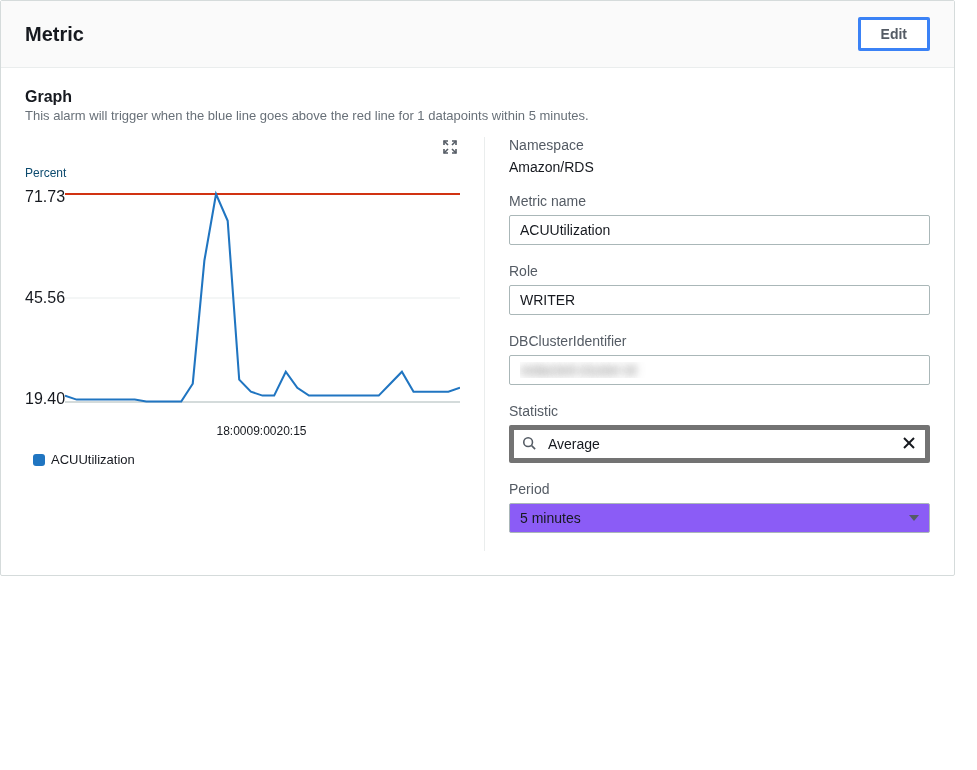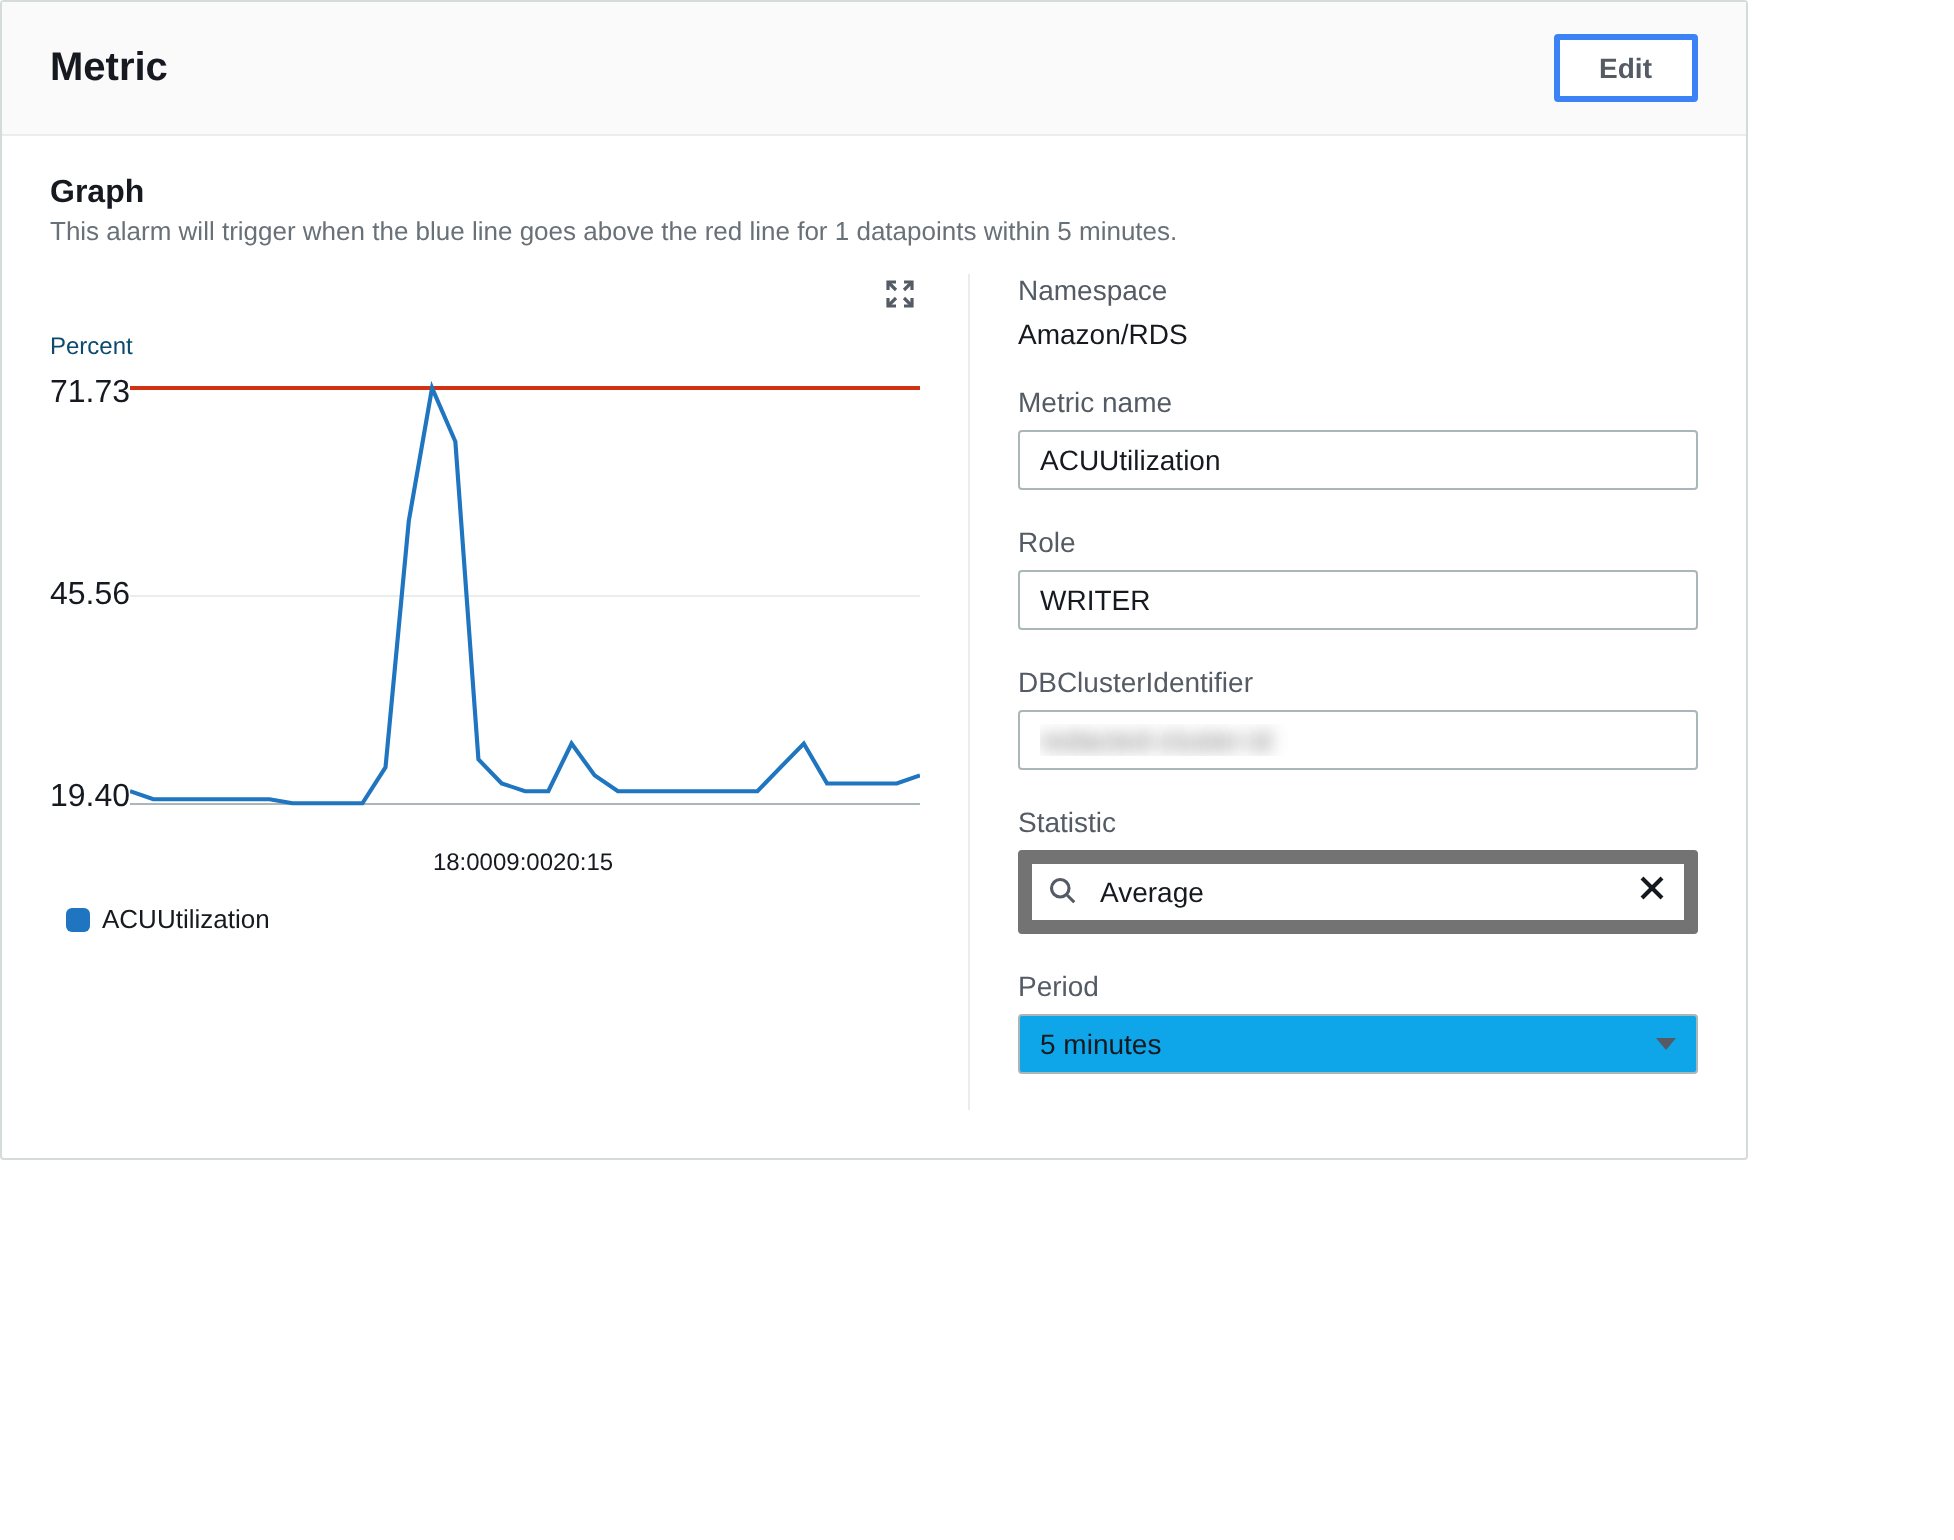--- a/index.html
+++ b/index.html
@@ -3,21 +3,21 @@
 <meta charset="utf-8">
 <style>
   * { box-sizing: border-box; margin: 0; padding: 0; }
   body {
     font-family: "Amazon Ember", "Helvetica Neue", Arial, sans-serif;
     background: #fff;
     color: #16191f;
     font-size: 14px;
   }
   .panel {
-    width: 874px;
+    width: 955px;
     border: 1px solid #d5dbdb;
     border-radius: 2px;
     background: #fff;
   }
   .panel-header {
     display: flex;
     justify-content: space-between;
     align-items: center;
     padding: 16px 24px;
     border-bottom: 1px solid #eaeded;
@@ -144,21 +144,21 @@
     padding: 6px 10px;
     font-size: 14px;
     color: #16191f;
     background: #fff;
   }
   .form-input.blur { color: transparent; text-shadow: 0 0 8px rgba(80,80,80,0.8); user-select: none; }
   .input-with-icon {
     position: relative;
     display: flex;
     align-items: center;
-    border: 7px solid #737373;
+    border: 5px solid #737373;
     border-radius: 2px;
     background: #fff;
   }
   .input-with-icon .left-icon {
     padding: 0 8px;
     color: #545b64;
   }
   .input-with-icon input {
     border: none;
     outline: none;
@@ -176,21 +176,21 @@
     border: none;
     font-size: 16px;
     font-weight: 700;
   }
   .select-wrap {
     position: relative;
     display: flex;
     align-items: flex-start;
     border: 1px solid #aab7b8;
     border-radius: 2px;
-    background: #0ea5e9;
+    background: #8b5cf6;
     padding: 6px 10px;
     cursor: pointer;
   }
   .select-wrap .sel-text { flex: 1; font-size: 14px; color: #16191f; }
   .select-wrap .caret { color: #545b64; }
 </style>
 </head>
 <body>
 
 <div class="panel">

